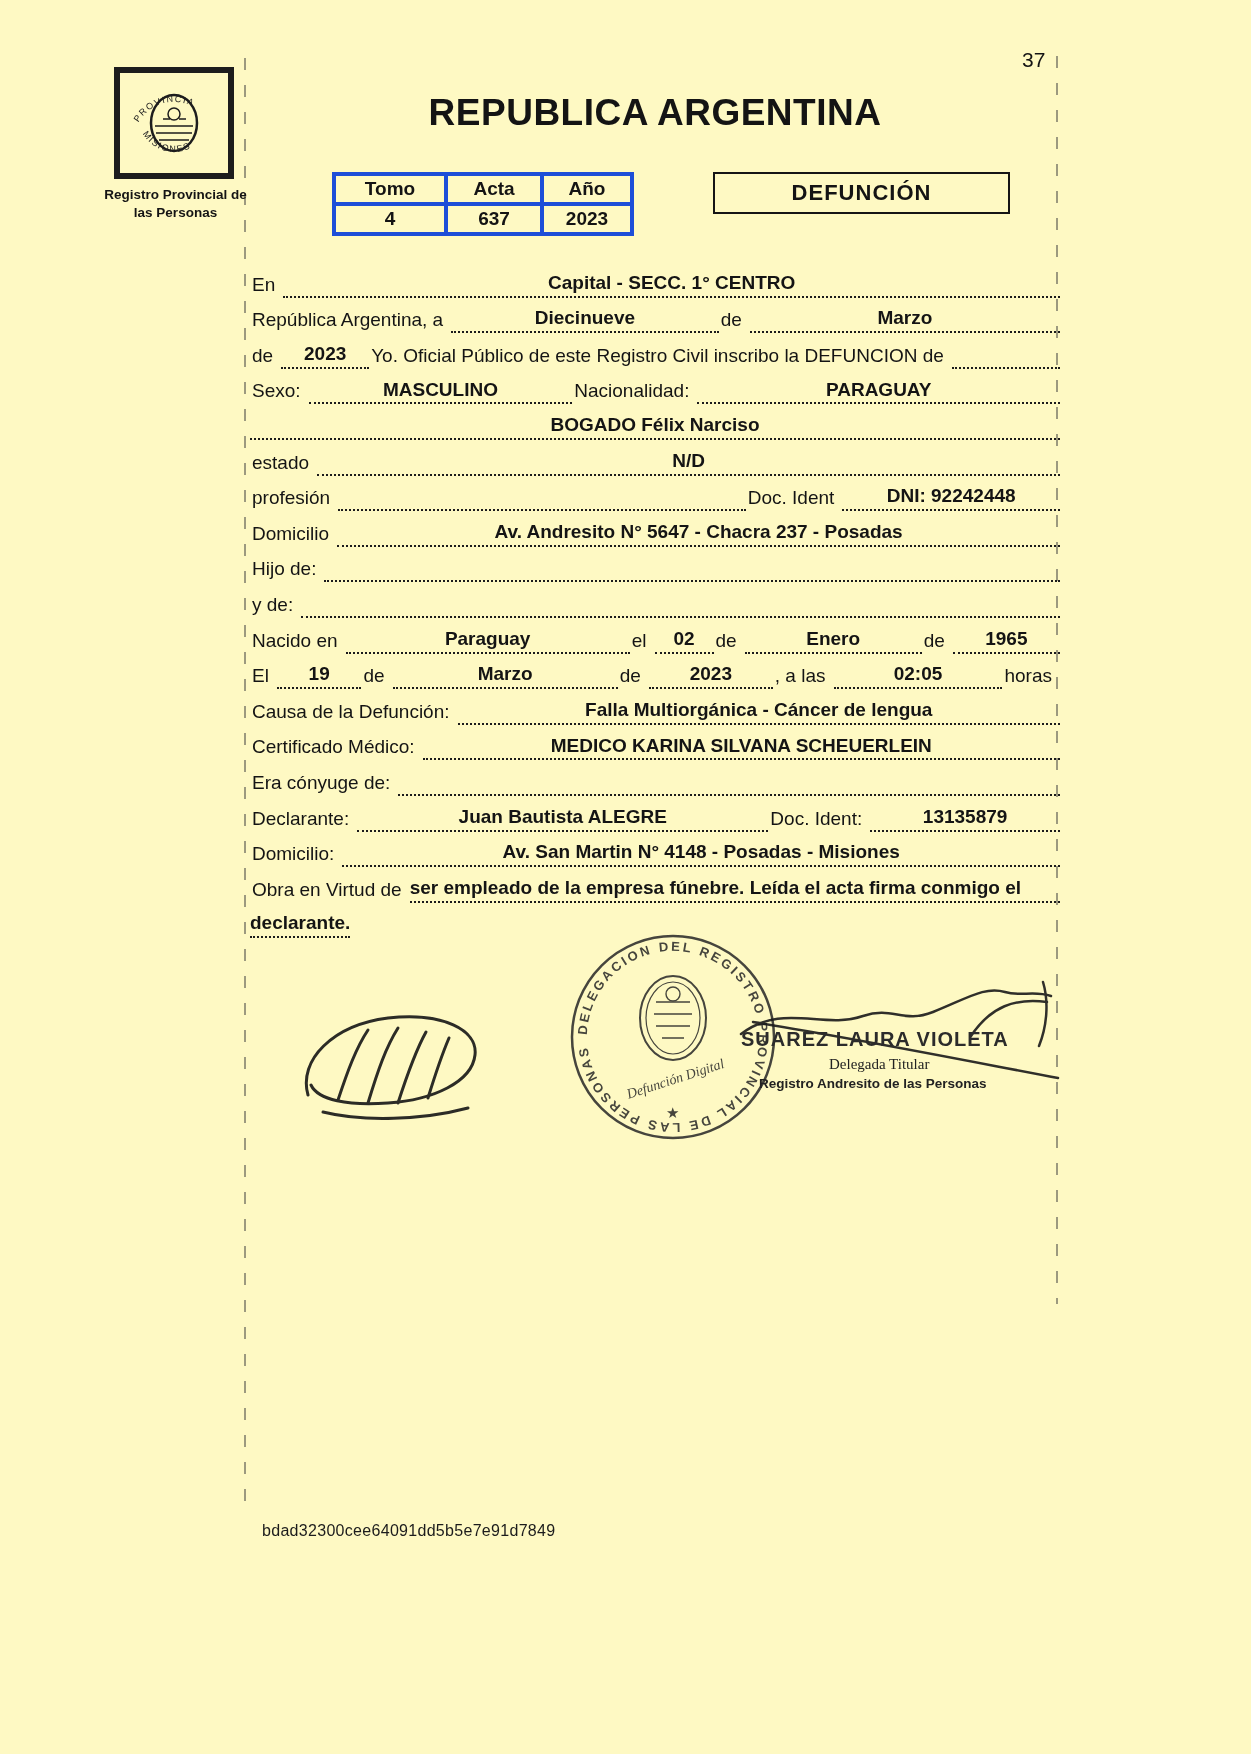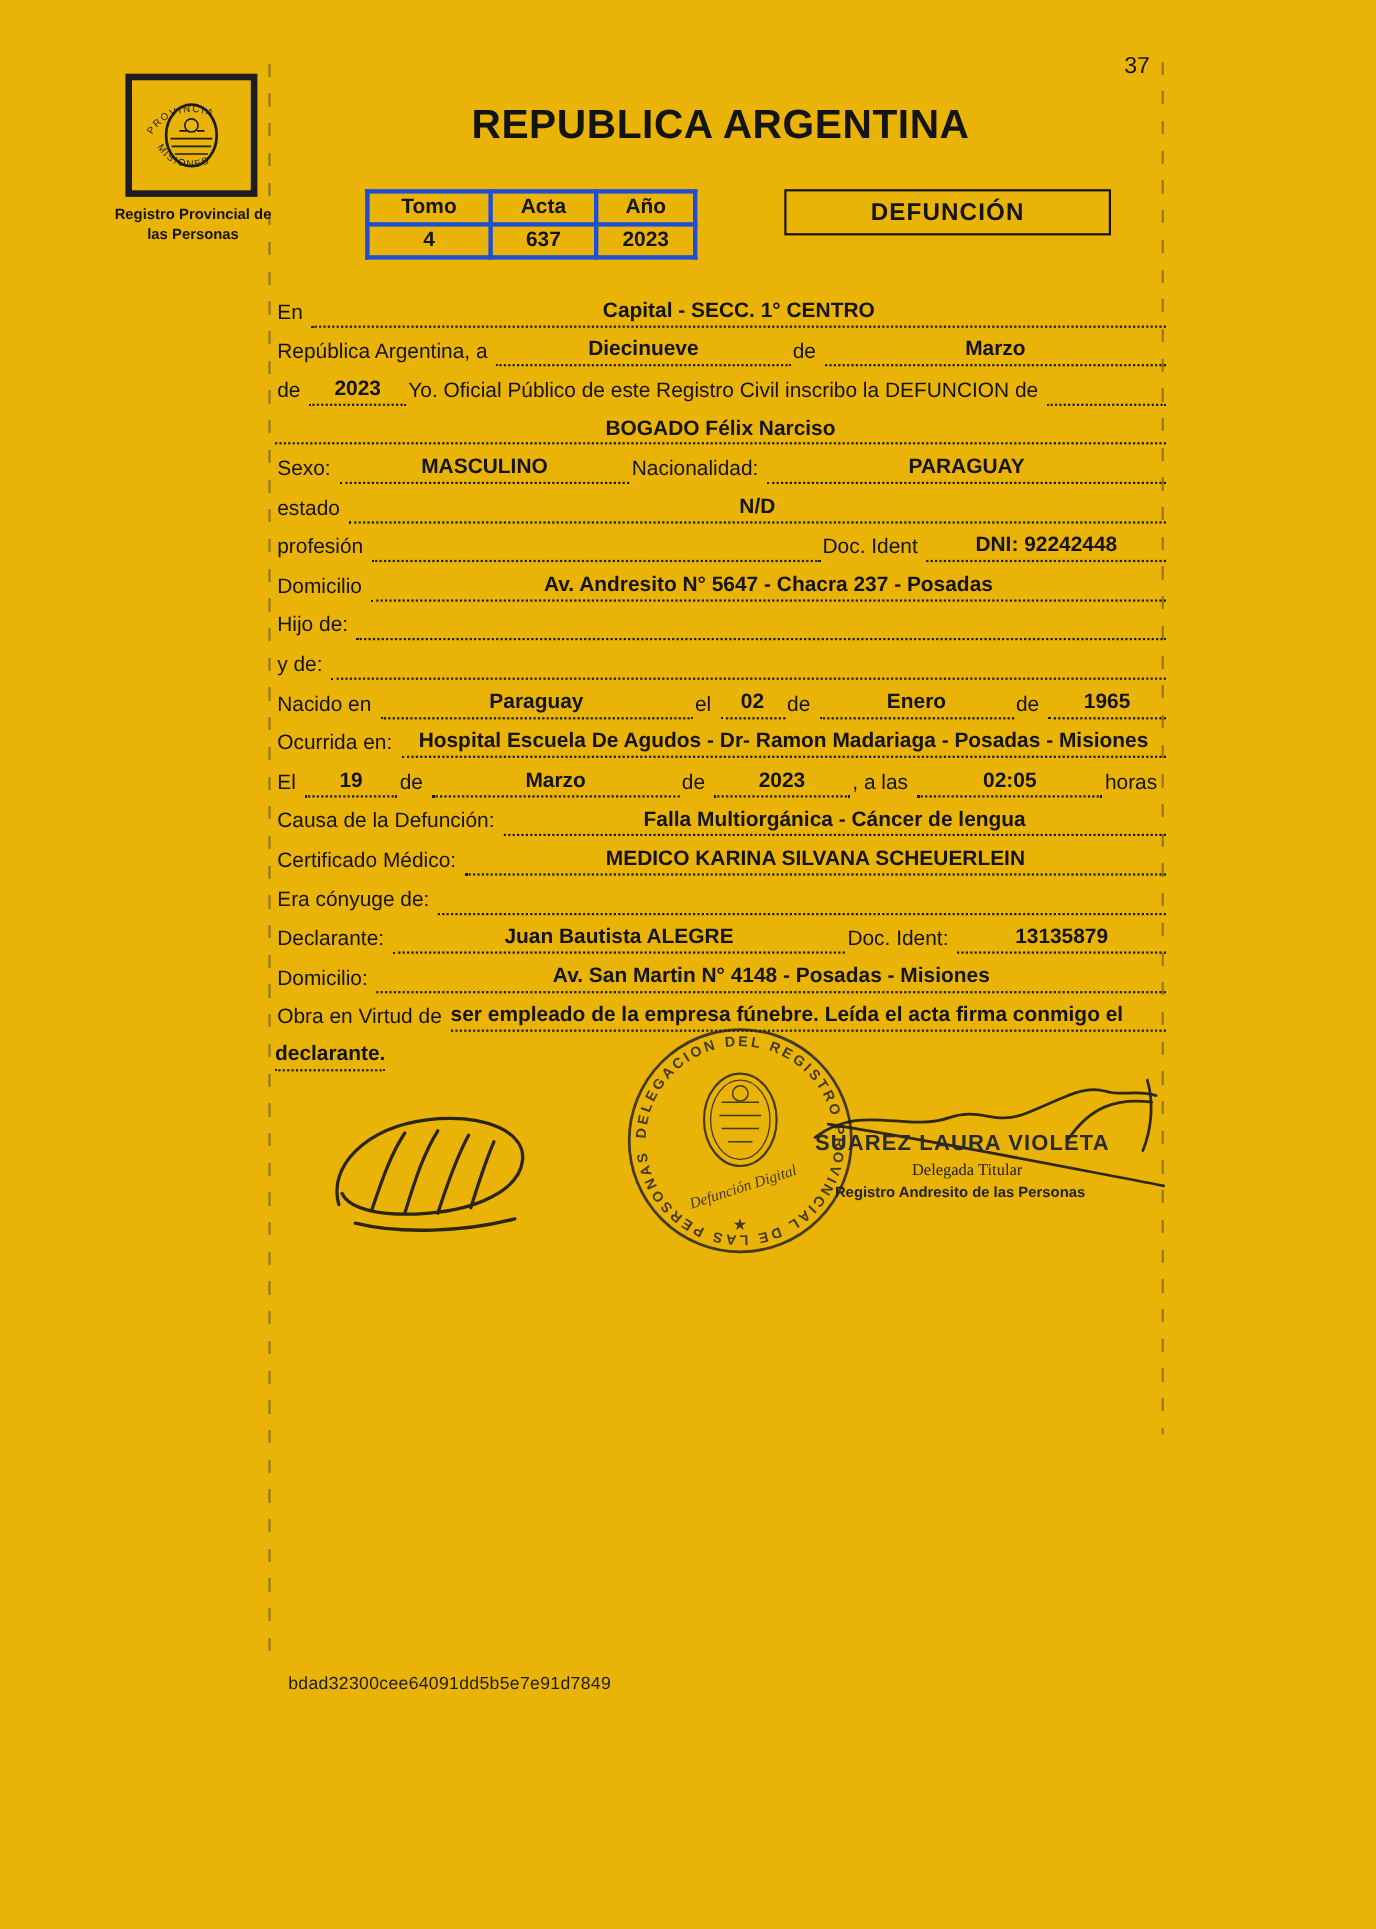--- a/index.html
+++ b/index.html
@@ -1,18 +1,18 @@
 <!DOCTYPE html>
 <html><head>
 <meta charset="utf-8">
 <style>
   html,body{margin:0;padding:0;background:#d9d9d9;}
   .page{
     position:relative;width:1251px;height:1754px;margin:0 auto;
-    background:#eab308;color:#141414;overflow:hidden;
+    background:#fef9c3;color:#141414;overflow:hidden;
     font-family:"Liberation Sans",sans-serif;
   }
   .abs{position:absolute;}
   
   .vdash{width:2px;opacity:.5;background:repeating-linear-gradient(180deg,#3a3a3a 0 12px,transparent 12px 27px);}
   
   .page-number{left:1022px;top:48px;font-size:21px;}
   .logo-box{left:113px;top:66px;}
   .logo-caption{left:83px;top:186px;width:185px;text-align:center;font-size:13.5px;font-weight:bold;line-height:1.3;}
   .title{left:250px;top:92px;width:810px;text-align:center;font-size:37px;font-weight:bold;letter-spacing:.5px;}
@@ -104,31 +104,31 @@
     </div>
 
     <div class="row">
       <span class="lbl">de</span>
       <span class="dot" style="width:88px">2023</span>
       <span class="lbl">Yo. Oficial Público de este Registro Civil inscribo la DEFUNCION de</span>
       <span class="dot empty" style="flex:1"></span>
     </div>
 
     <div class="row">
-      <span class="dot" style="flex:1">BOGADO Félix Narciso</span>
-    </div>
-
-    <div class="row">
       <span class="lbl">Sexo:</span>
       <span class="dot" style="flex:240">MASCULINO</span>
       <span class="lbl">Nacionalidad:</span>
       <span class="dot" style="flex:330">PARAGUAY</span>
     </div>
 
     <div class="row">
+      <span class="dot" style="flex:1">BOGADO Félix Narciso</span>
+    </div>
+
+    <div class="row">
       <span class="lbl">estado</span>
       <span class="dot" style="flex:1">N/D</span>
     </div>
 
     <div class="row">
       <span class="lbl">profesión</span>
       <span class="dot empty" style="flex:440"></span>
       <span class="lbl">Doc. Ident</span>
       <span class="dot" style="flex:235">DNI: 92242448</span>
     </div>
@@ -152,24 +152,20 @@
       <span class="lbl">Nacido en</span>
       <span class="dot" style="flex:265">Paraguay</span>
       <span class="lbl">el</span>
       <span class="dot" style="flex:55">02</span>
       <span class="lbl">de</span>
       <span class="dot" style="flex:165">Enero</span>
       <span class="lbl">de</span>
       <span class="dot" style="flex:100">1965</span>
     </div>
 
-    <div class="row">
-      <span class="lbl">Ocurrida en:</span>
-      <span class="dot" style="flex:1">Hospital Escuela De Agudos - Dr- Ramon Madariaga - Posadas - Misiones</span>
-    </div>
 
     <div class="row">
       <span class="lbl">El</span>
       <span class="dot" style="flex:75">19</span>
       <span class="lbl">de</span>
       <span class="dot" style="flex:200">Marzo</span>
       <span class="lbl">de</span>
       <span class="dot" style="flex:110">2023</span>
       <span class="lbl">, a las</span>
       <span class="dot" style="flex:150">02:05</span>

